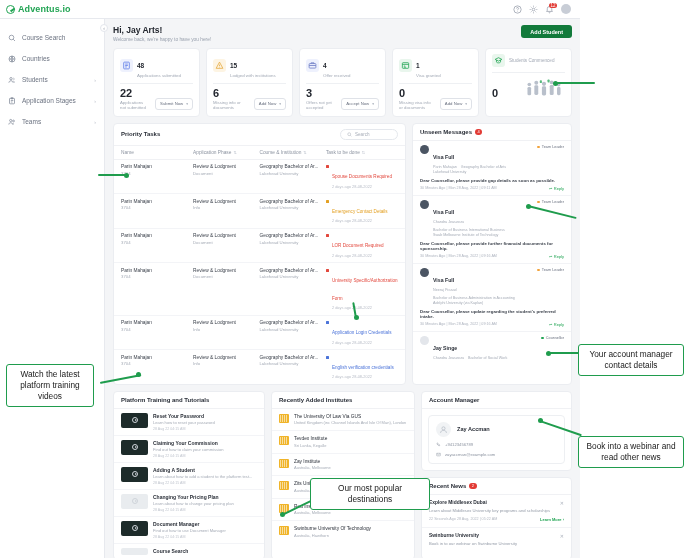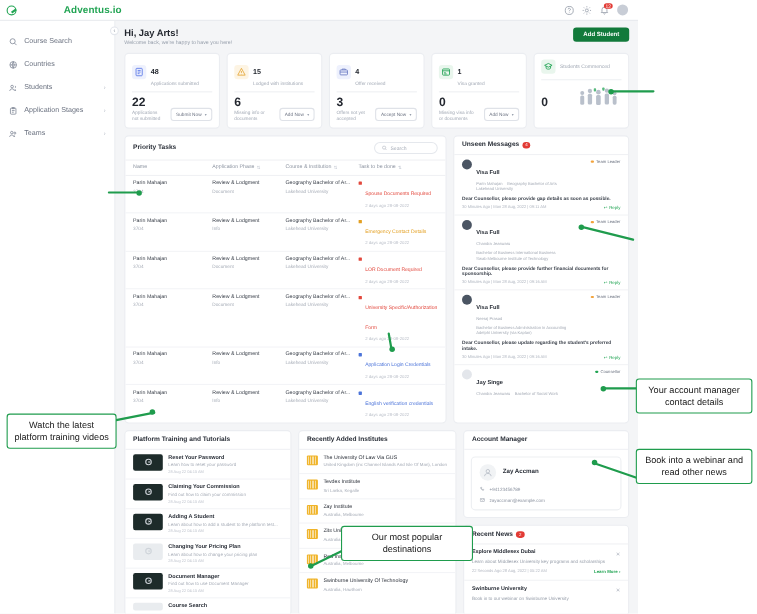--- a/index.html
+++ b/index.html
@@ -24,21 +24,21 @@
   }
   .logo { display: flex; align-items: center; gap: 3px; }
   .logo-mark {
     width: 9px; height: 9px; border-radius: 50%;
     border: 1.6px solid #21a453; position: relative;
   }
   .logo-mark::after {
     content: ""; position: absolute; right: -1px; top: 3px;
     width: 5px; height: 1.6px; background: #21a453; transform: rotate(-35deg);
   }
-  .logo-text { color: #21a453; font-size: 9px; font-weight: bold; letter-spacing: .1px; margin-left: 40px; }
+  .logo-text { color: #21a453; font-size: 9px; font-weight: bold; letter-spacing: .1px; }
   .topbar-right { margin-left: auto; display: flex; align-items: center; gap: 7px; padding-right: 3px; }
   .tb-ico { width: 9px; height: 9px; color: #9aa1ad; position: relative; }
   .tb-ico svg { width: 9px; height: 9px; display: block; }
   .tb-badge {
     position: absolute; top: -2px; right: -3px; background: #e23b35; color: #fff;
     font-size: 4.5px; border-radius: 5px; padding: 0 1.5px; line-height: 5px; height: 5px;
   }
   .tb-avatar { width: 10px; height: 10px; border-radius: 50%; background: #c8cdd6; }
 
   
@@ -938,33 +938,33 @@
 
   <div class="leader" style="left:352px;top:303px;width:10px;height:16px">
     <span class="nub" style="left:4px;top:14px"></span>
     <span class="ln" style="left:4px;top:14px;width:16px;transform:rotate(-100deg)"></span>
   </div>
 
   <div class="leader" style="left:100px;top:372px;width:40px;height:14px">
     <span class="nub" style="left:38px;top:2px"></span>
     <span class="ln" style="left:0;top:10px;width:42px;transform:rotate(-11deg)"></span>
   </div>
-  <div class="anno" style="left:6px;top:376px;width:100px">Watch the latest platform training videos</div>
+  <div class="anno" style="left:6px;top:364px;width:88px">Watch the latest platform training videos</div>
 
   <div class="leader" style="left:548px;top:348px;width:32px;height:10px">
     <span class="nub" style="left:0;top:5px"></span>
     <span class="ln" style="left:0;top:4px;width:32px"></span>
   </div>
   <div class="anno" style="left:578px;top:344px;width:106px">Your account manager contact details</div>
 
   <div class="leader" style="left:540px;top:420px;width:42px;height:14px">
     <span class="nub" style="left:0;top:0px"></span>
     <span class="ln" style="left:0;top:0px;width:44px;transform:rotate(19deg)"></span>
   </div>
-  <div class="anno" style="left:578px;top:408px;width:106px">Book into a webinar and read other news</div>
+  <div class="anno" style="left:578px;top:436px;width:106px">Book into a webinar and read other news</div>
 
   <div class="leader" style="left:282px;top:500px;width:30px;height:16px">
     <span class="nub" style="left:0;top:14px"></span>
     <span class="ln" style="left:0;top:14px;width:34px;transform:rotate(-26deg)"></span>
   </div>
   <div class="anno" style="left:310px;top:478px;width:120px">Our most popular destinations</div>
 
 </div>
 
 </body></html>

